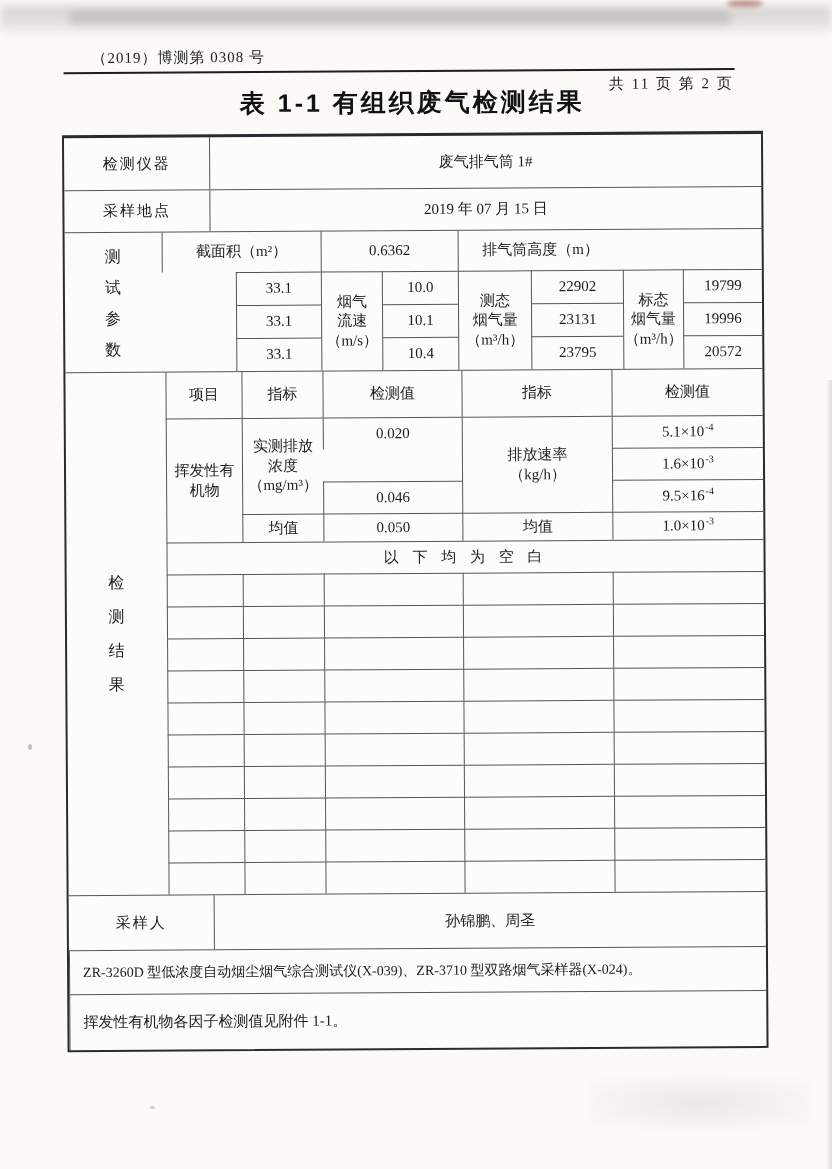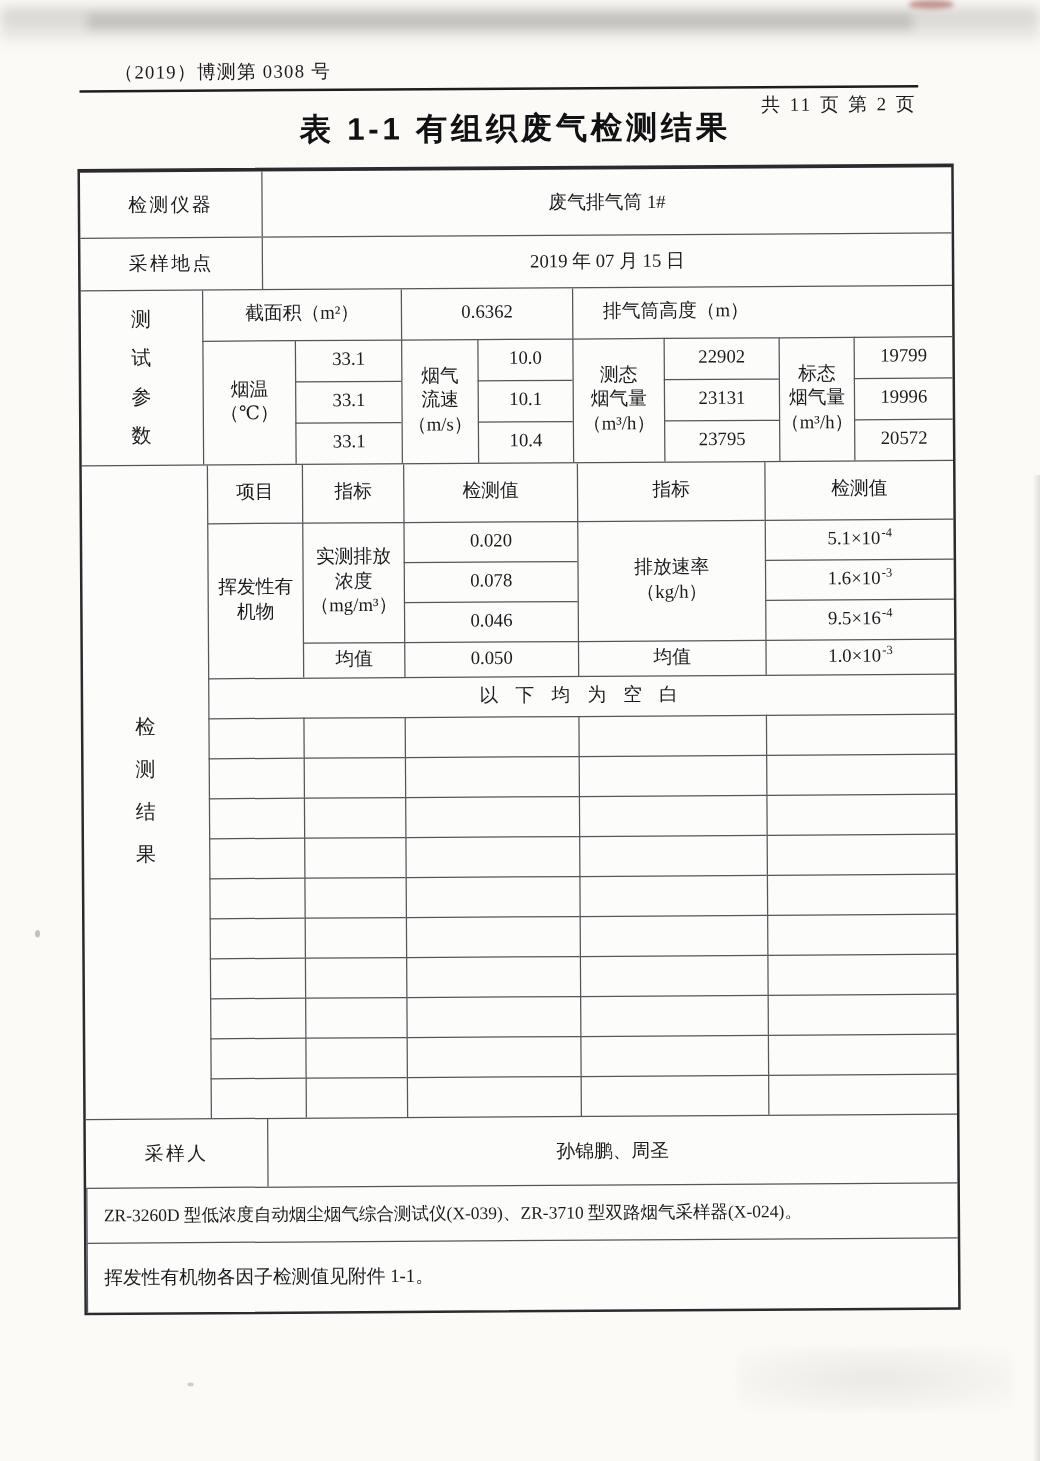--- a/index.html
+++ b/index.html
@@ -113,21 +113,20 @@
     <div class="sec bt">
       <div class="seclab p">测
 试
 参
 数</div>
       <div class="gridB">
         <div class="r1" style="grid-column:1/span 2;grid-row:1">截面积（m²）</div>
         <div class="r1" style="grid-column:3/span 2;grid-row:1">0.6362</div>
         <div class="r1" style="grid-column:5/span 2;grid-row:1">排气筒高度（m）</div>
 
-        <div style="grid-column:1;grid-row:2/span 3">烟温（℃）</div>
         <div style="grid-column:2;grid-row:2">33.1</div>
         <div style="grid-column:2;grid-row:3">33.1</div>
         <div style="grid-column:2;grid-row:4">33.1</div>
 
         <div style="grid-column:3;grid-row:2/span 3">烟气
 流速
 （m/s）</div>
         <div style="grid-column:4;grid-row:2">10.0</div>
         <div style="grid-column:4;grid-row:3">10.1</div>
         <div style="grid-column:4;grid-row:4">10.4</div>
@@ -161,21 +160,20 @@
           <div class="r1" style="grid-column:4;grid-row:1">指标</div>
           <div class="r1" style="grid-column:5;grid-row:1">检测值</div>
 
           <div style="grid-column:2;grid-row:2/span 3">实测排放
 浓度
 （mg/m³）</div>
 
           <div style="grid-column:1;grid-row:2/span 4">挥发性有
 机物</div>
           <div style="grid-column:3;grid-row:2">0.020</div>
-          <div style="grid-column:3;grid-row:3">0.078</div>
           <div style="grid-column:3;grid-row:4">0.046</div>
 
           <div style="grid-column:4;grid-row:2/span 3">排放速率
 （kg/h）</div>
           <div style="grid-column:5;grid-row:2"><span>5.1×10</span><sup class="e">-4</sup></div>
           <div style="grid-column:5;grid-row:3"><span>1.6×10</span><sup class="e">-3</sup></div>
           <div style="grid-column:5;grid-row:4"><span>9.5×16</span><sup class="e">-4</sup></div>
 
           <div style="grid-column:2;grid-row:5">均值</div>
           <div style="grid-column:3;grid-row:5">0.050</div>

